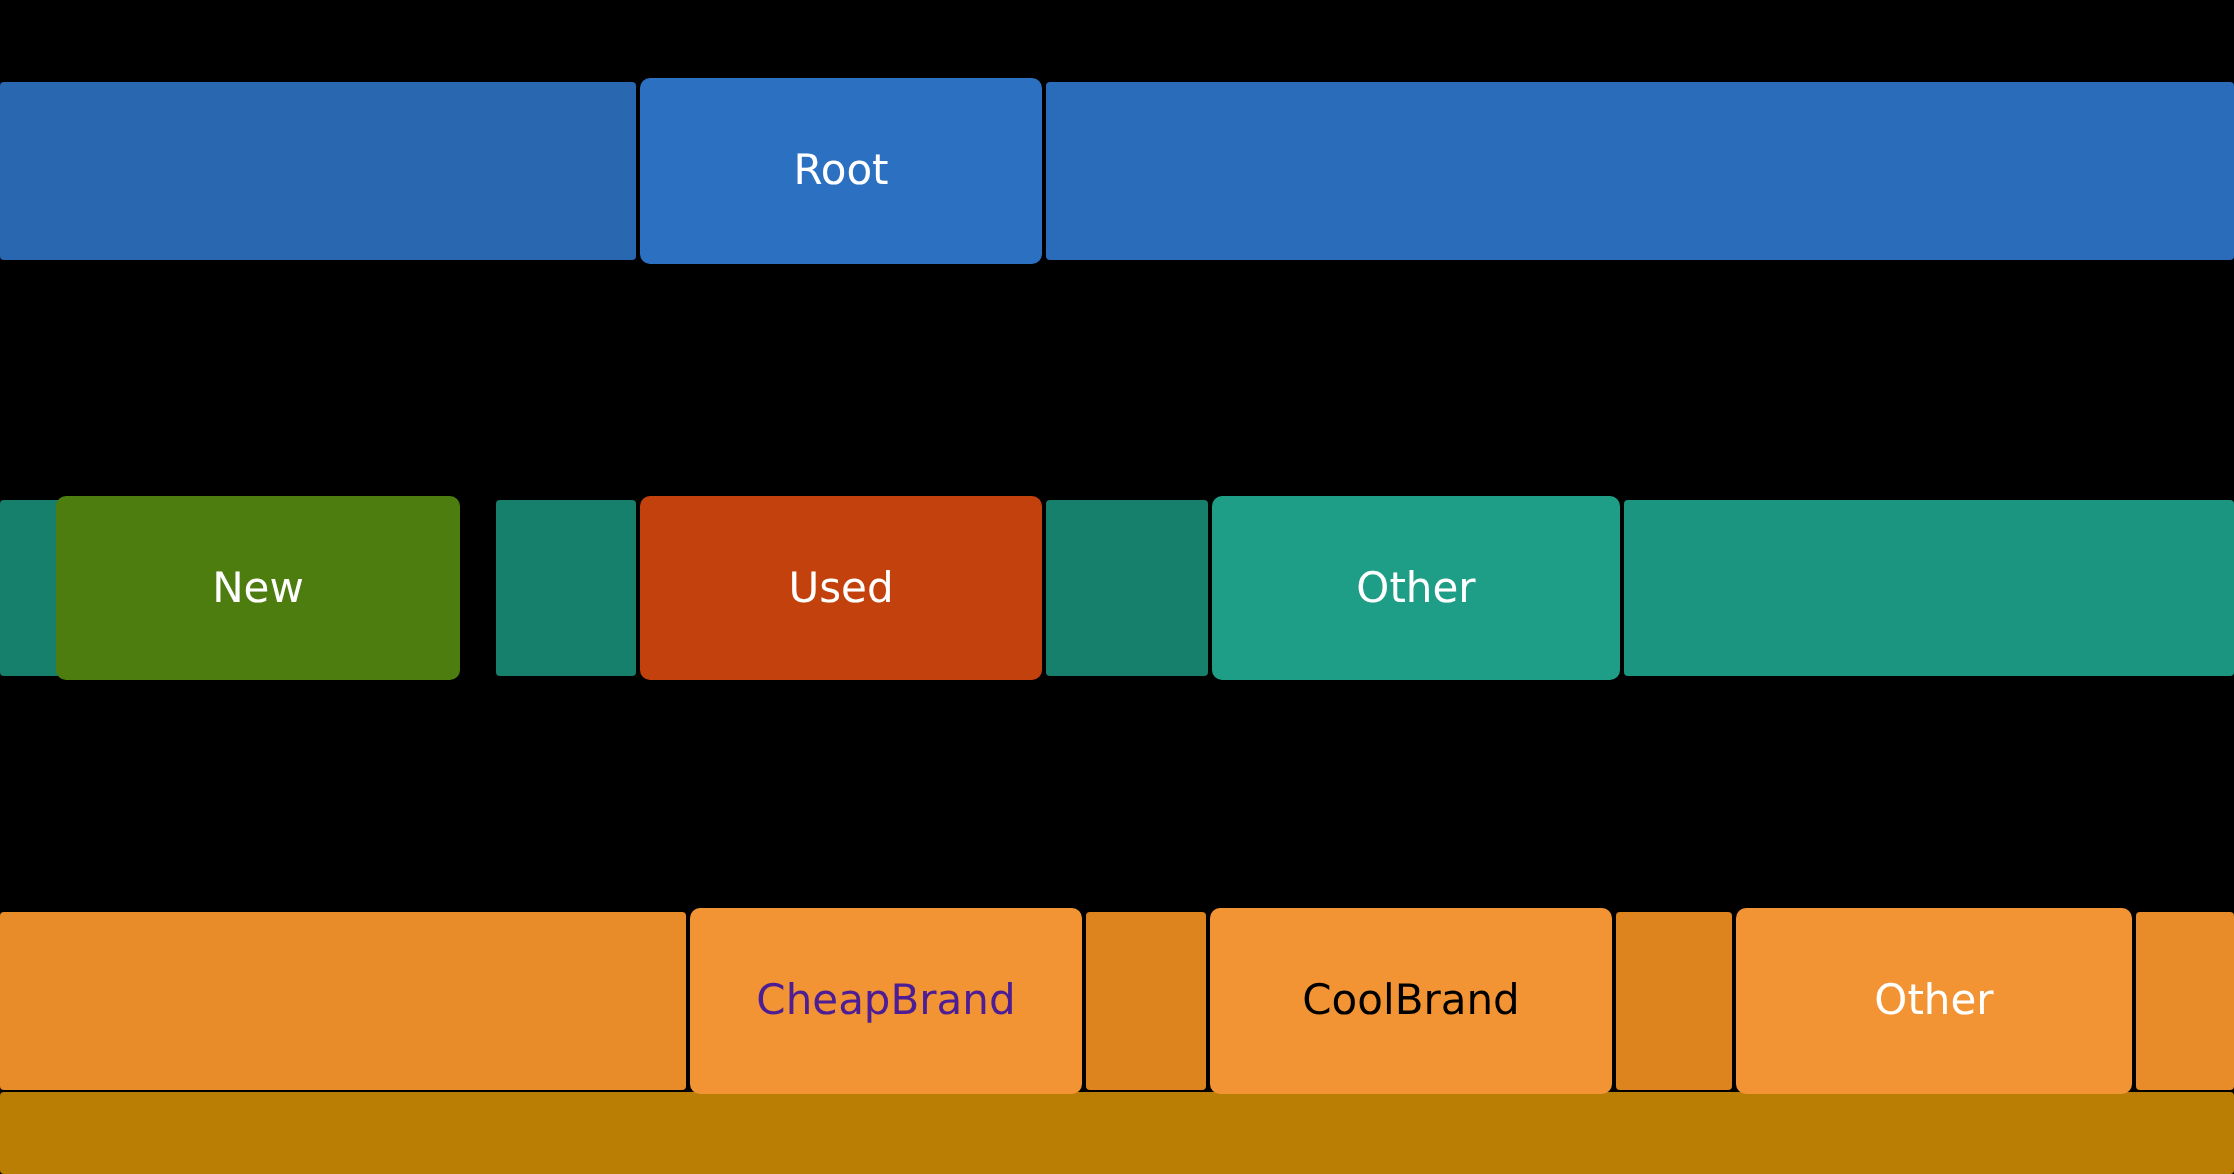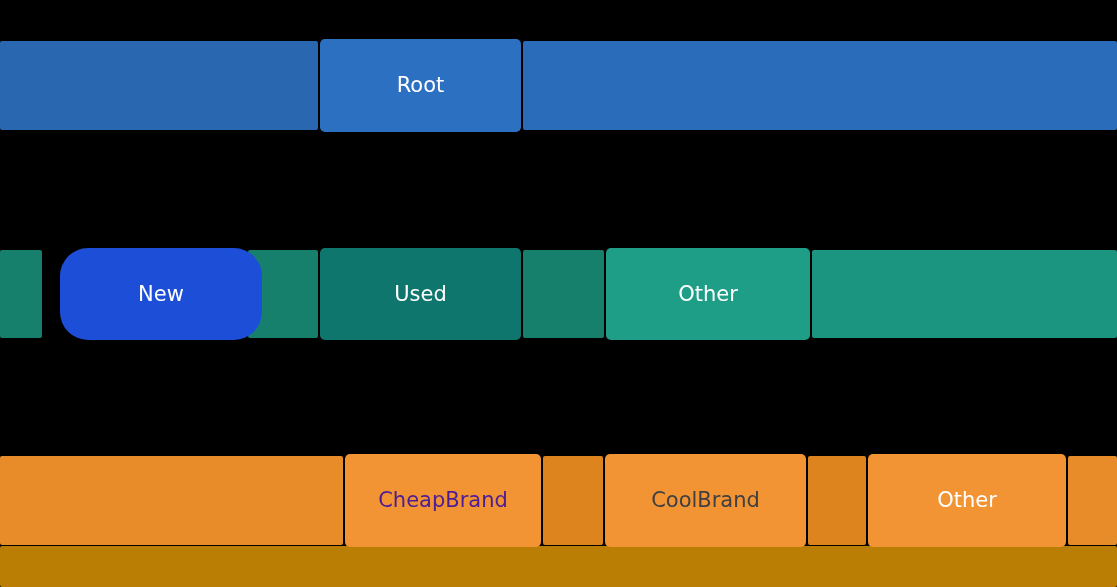--- a/index.html
+++ b/index.html
@@ -12,39 +12,39 @@
 </head>
 <body>
 
 <div class="stage" style="background: rgb(0, 0, 0);">
     <div class="seg" style="left: 0px; width: 318px; top: 41px; height: 89px; background: rgb(41, 103, 177);"></div>
     <div class="seg node" style="left: 320px; width: 201px; top: 39px; height: 93px; background: rgb(44, 112, 193);">
       <span class="lbl" style="color: rgb(255, 255, 255);">Root</span>
     </div>
     <div class="seg" style="left: 523px; width: 594px; top: 41px; height: 89px; background: rgb(42, 108, 186);"></div>
     <div class="seg" style="left: 0px; width: 42px; top: 250px; height: 88px; background: rgb(23, 128, 109);"></div>
-    <div class="seg node" style="left: 60px; width: 202px; top: 248px; height: 92px; background: #1d4ed8; border-radius: 28px;">
+    <div class="seg node" style="left: 28px; width: 202px; top: 248px; height: 92px; background: #4d7c0f;">
       <span class="lbl" style="color: rgb(255, 255, 255);">New</span>
     </div>
     <div class="seg" style="left: 248px; width: 70px; top: 250px; height: 88px; background: rgb(23, 128, 109);"></div>
-    <div class="seg node" style="left: 320px; width: 201px; top: 248px; height: 92px; background: #0f766e;">
+    <div class="seg node" style="left: 320px; width: 201px; top: 248px; height: 92px; background: #c2410c;">
       <span class="lbl" style="color: rgb(255, 255, 255);">Used</span>
     </div>
     <div class="seg" style="left: 523px; width: 81px; top: 250px; height: 88px; background: rgb(23, 128, 109);"></div>
     <div class="seg node" style="left: 606px; width: 204px; top: 248px; height: 92px; background: rgb(31, 158, 135);">
       <span class="lbl" style="color: rgb(255, 255, 255);">Other</span>
     </div>
     <div class="seg" style="left: 812px; width: 305px; top: 250px; height: 88px; background: rgb(27, 148, 128);"></div>
     <div class="seg" style="left: 0px; width: 343px; top: 456px; height: 89px; background: rgb(231, 140, 40);"></div>
     <div class="seg node" style="left: 345px; width: 196px; top: 454px; height: 93px; background: rgb(242, 148, 52);">
       <span class="lbl" style="color: #4c1d95;">CheapBrand</span>
     </div>
     <div class="seg" style="left: 543px; width: 60px; top: 456px; height: 89px; background: rgb(221, 132, 31);"></div>
     <div class="seg node" style="left: 605px; width: 201px; top: 454px; height: 93px; background: rgb(242, 148, 52);">
-      <span class="lbl" style="color: #404040;">CoolBrand</span>
+      <span class="lbl" style="color: #000000;">CoolBrand</span>
     </div>
     <div class="seg" style="left: 808px; width: 58px; top: 456px; height: 89px; background: rgb(221, 132, 31);"></div>
     <div class="seg node" style="left: 868px; width: 198px; top: 454px; height: 93px; background: rgb(242, 148, 52);">
       <span class="lbl" style="color: rgb(255, 255, 255);">Other</span>
     </div>
     <div class="seg" style="left: 1068px; width: 49px; top: 456px; height: 89px; background: rgb(231, 140, 40);"></div>
     <div class="seg" style="left: 0px; width: 1117px; top: 546px; height: 41px; background: rgb(185, 126, 3);"></div>
   </div>
 
 </body></html>

